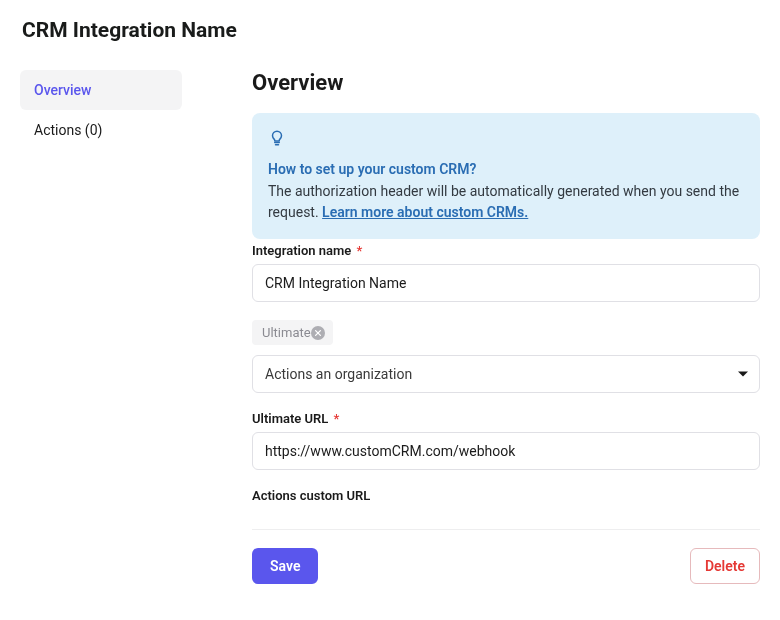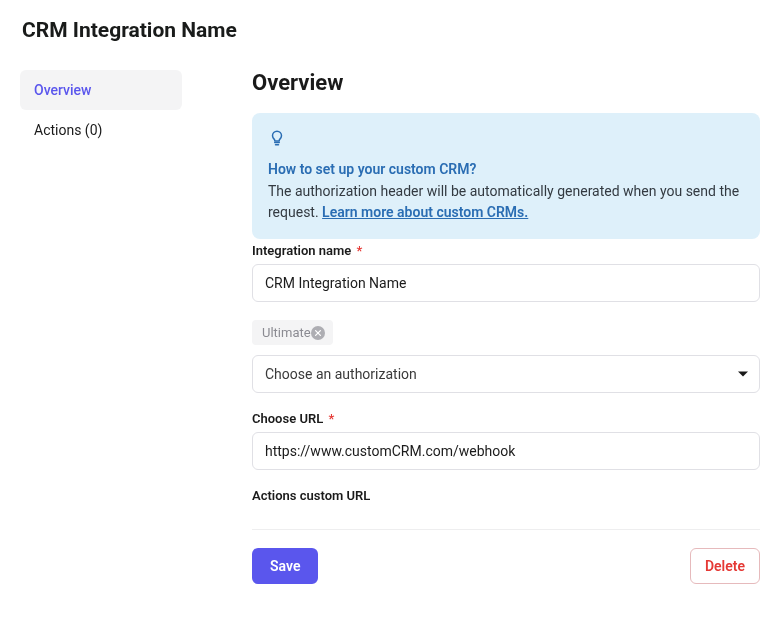--- a/index.html
+++ b/index.html
@@ -233,28 +233,28 @@
         <span class="tag">
           <span>Ultimate</span>
           <span class="tag-close">
             <svg viewBox="0 0 10 10">
                 <path d="M2 2 L8 8 M8 2 L2 8" stroke="#fff" stroke-width="1.6" stroke-linecap="round"></path>
               </svg>
           </span>
         </span>
       </div>
       <div class="select-wrap">
-        <div class="select-input">Choose an authorization</div>
+        <div class="select-input">Actions an organization</div>
         <span class="select-caret"></span>
       </div>
     </div>
 
     <div class="field">
       <label class="field-label">
-        <span>Choose URL</span>
+        <span>Ultimate URL</span>
         <span class="required-star">*</span>
       </label>
       <input type="text" class="text-input" value="https://www.customCRM.com/webhook" style="">
     </div>
 
     <div class="field">
       <label class="field-label">
         <span>Actions custom URL</span>
       </label>
     </div>

